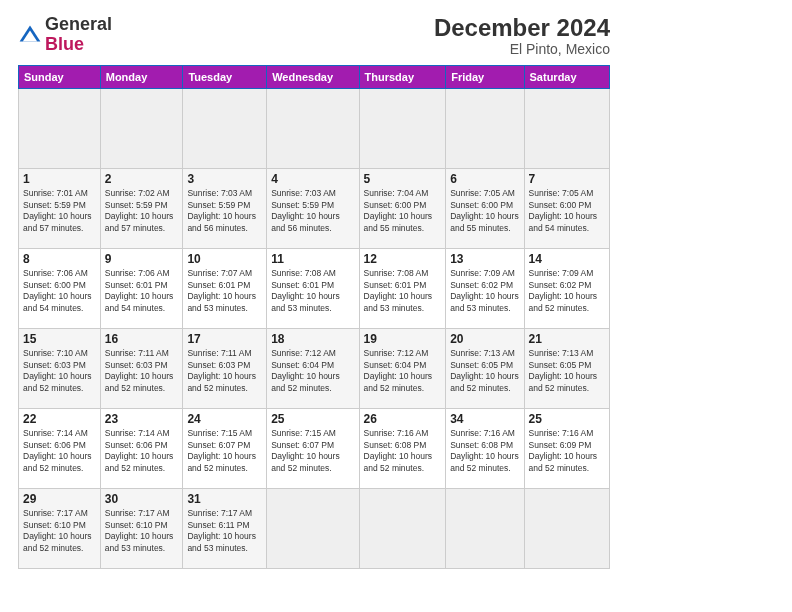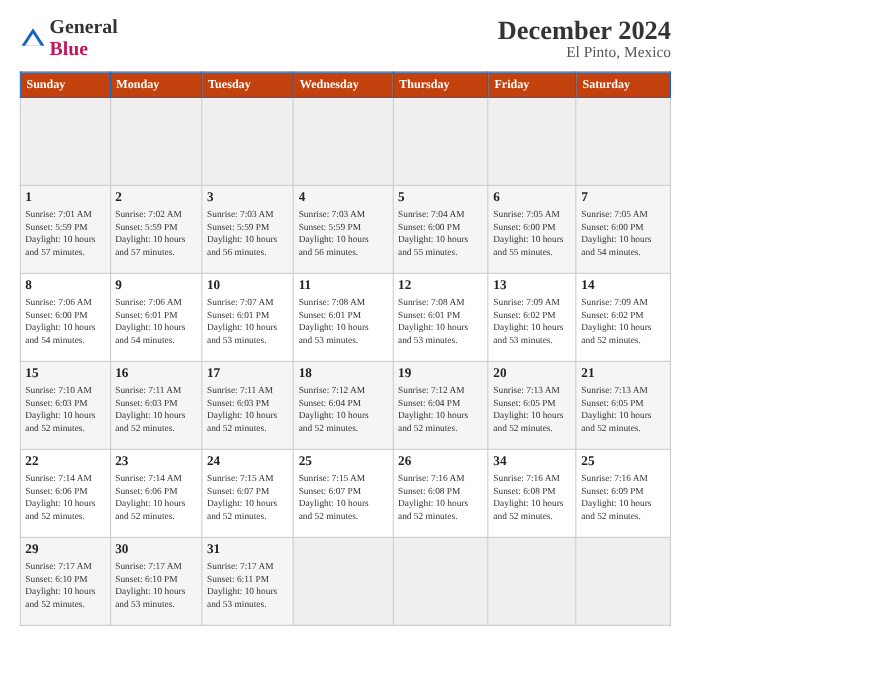--- a/index.html
+++ b/index.html
@@ -8,21 +8,20 @@
       background: #fff;
       width: 792px;
       height: 612px;
       overflow: hidden;
     }
     .page {
       width: 628px;
       height: 612px;
       padding: 15px 18px 10px 18px;
       background: #fff;
-      font-family: Liberation Serif, serif;
     }
     .header {
       display: flex;
       justify-content: space-between;
       align-items: flex-start;
       margin-bottom: 8px;
     }
     .logo {
       display: flex;
       align-items: center;
@@ -60,21 +59,21 @@
     .location {
       font-size: 14px;
       color: #555;
     }
     .calendar {
       width: 100%;
       border-collapse: collapse;
       font-size: 9.5px;
     }
     .calendar thead th {
-      background: #c2410c;
+      background: #a21caf;
       color: #fff;
       text-align: left;
       padding: 5px 5px;
       font-size: 11px;
       font-weight: bold;
       border: 1px solid #1565C0;
     }
     .calendar tbody td {
       border: 1px solid #ccc;
       vertical-align: top;

